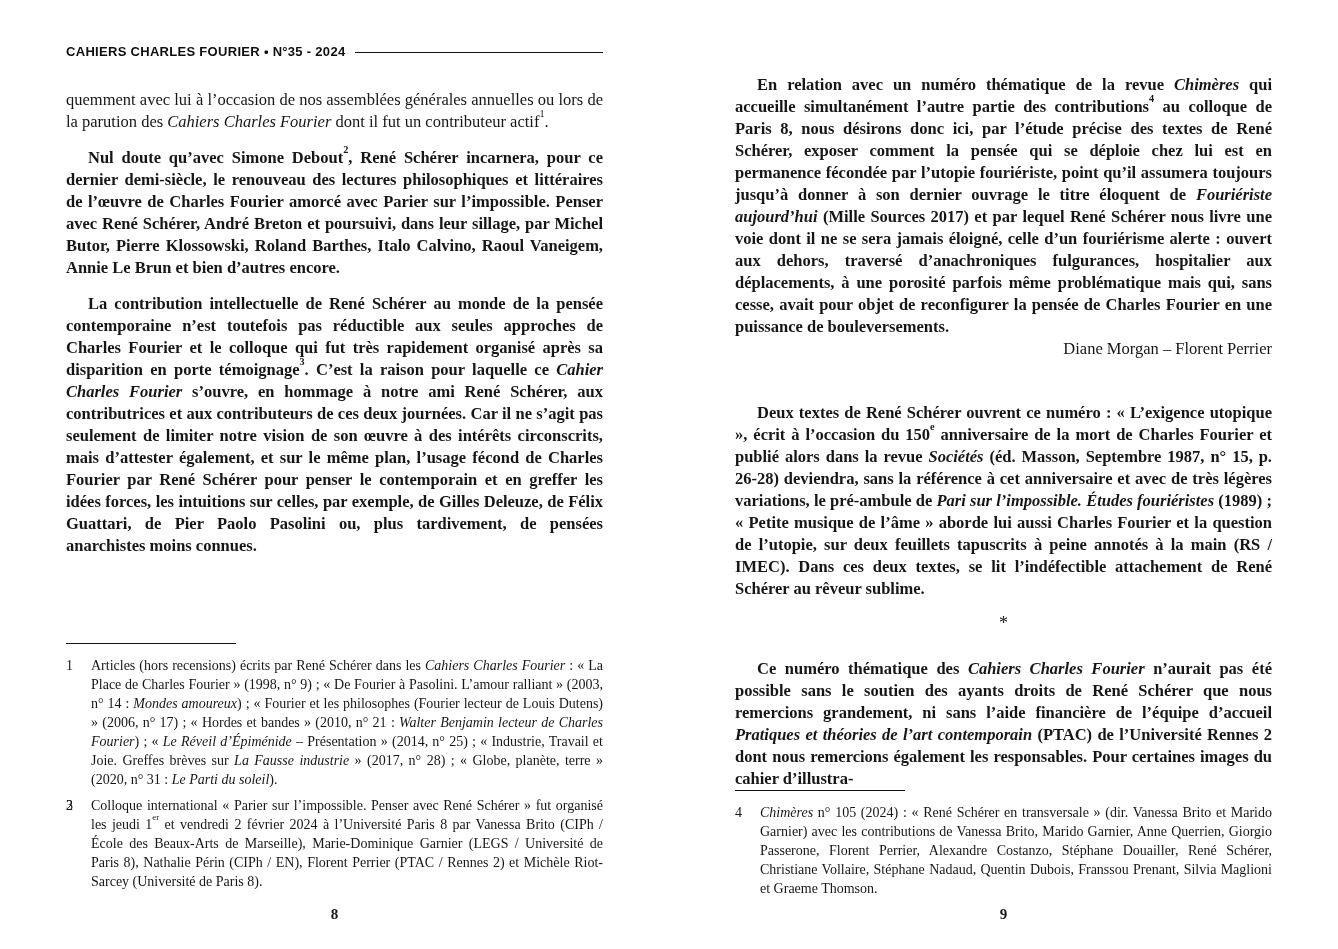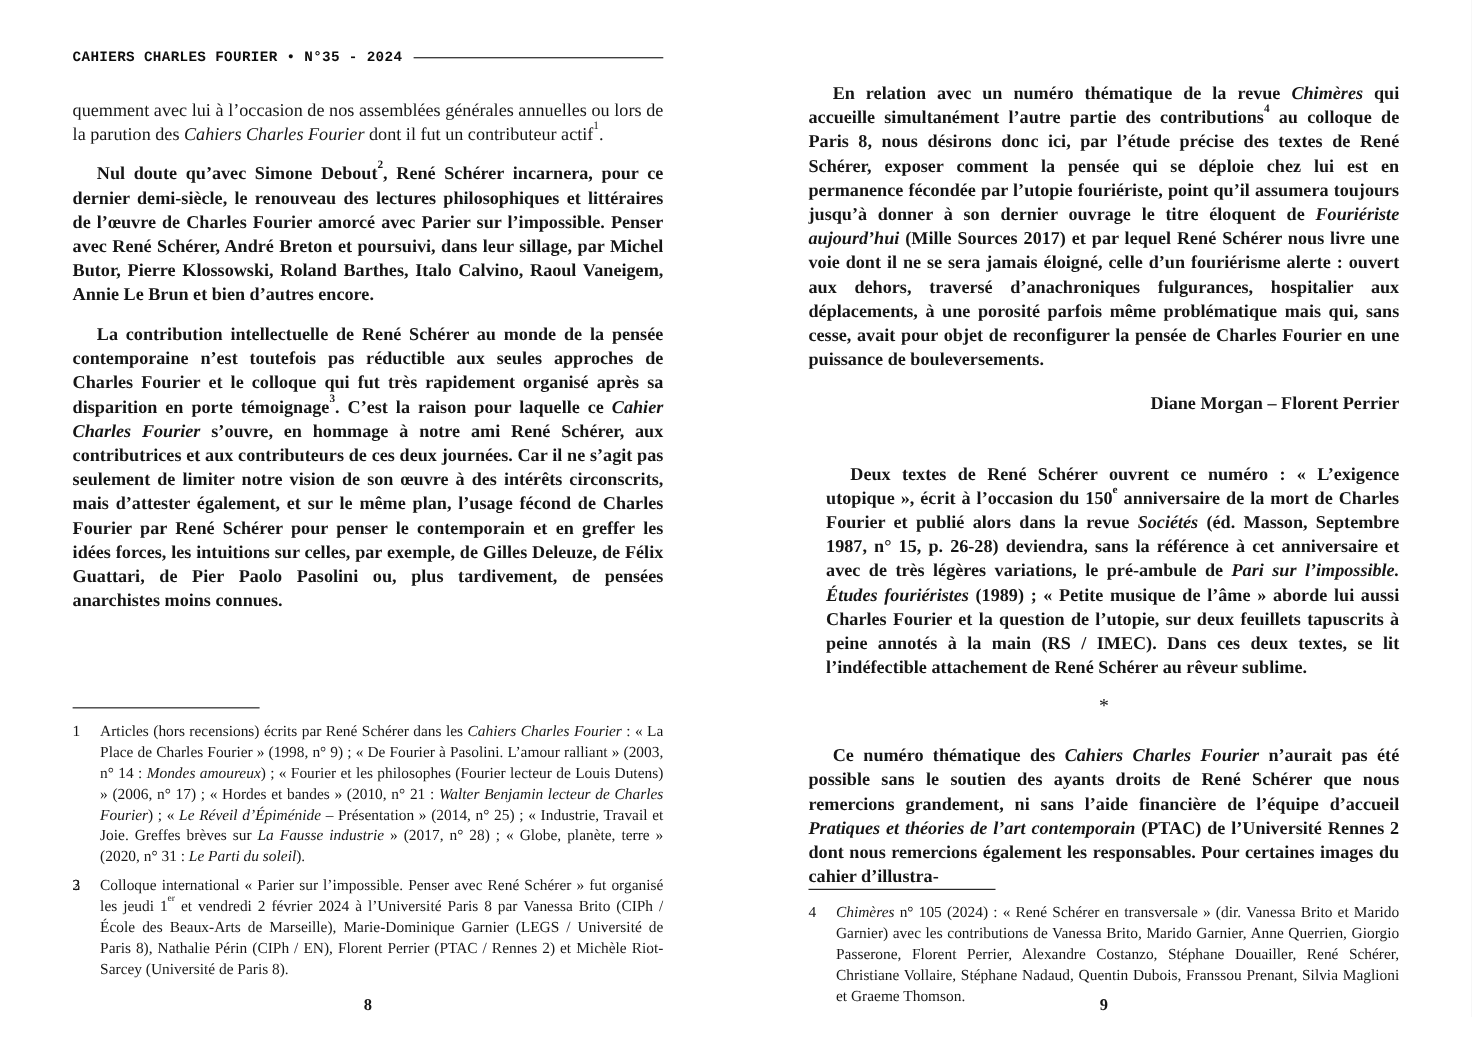--- a/index.html
+++ b/index.html
@@ -21,21 +21,21 @@
     box-sizing: border-box;
     padding: 44px 66px 58px 66px;
     position: relative;
     display: flex;
     flex-direction: column;
     color: #161616;
   }
   .page-header {
     display: flex;
     align-items: center;
-    font-family: Liberation Mono, monospace;
+    font-family: Liberation Sans, sans-serif;
     font-weight: 700;
     font-size: 13px;
     letter-spacing: 0.3px;
     white-space: nowrap;
     color: #0e0e0e;
   }
   .page-header .header-rule {
     flex: 1;
     border-top: 1.6px solid #111;
     margin-top: 1px;
@@ -56,25 +56,24 @@
   .it { font-style: italic; }
   sup {
     font-size: 62%;
     line-height: 0;
     position: relative;
     top: -0.35em;
   }
   .signature {
     font-family: "Liberation Serif", serif;
     font-size: 16.5px;
-    font-weight: 700;
+    font-weight: 400;
     text-align: right;
-    margin-top: 18px;
   }
-  .after-signature { margin-top: 42px; margin-left: 16px; }
+  .after-signature { margin-top: 42px; }
   .section-break {
     font-family: "Liberation Serif", serif;
     font-size: 18px;
     text-align: center;
     margin: 12px 0 24px 0;
   }
   .footnotes {
     margin-top: auto;
     font-family: "Liberation Serif", serif;
     font-size: 14px;

